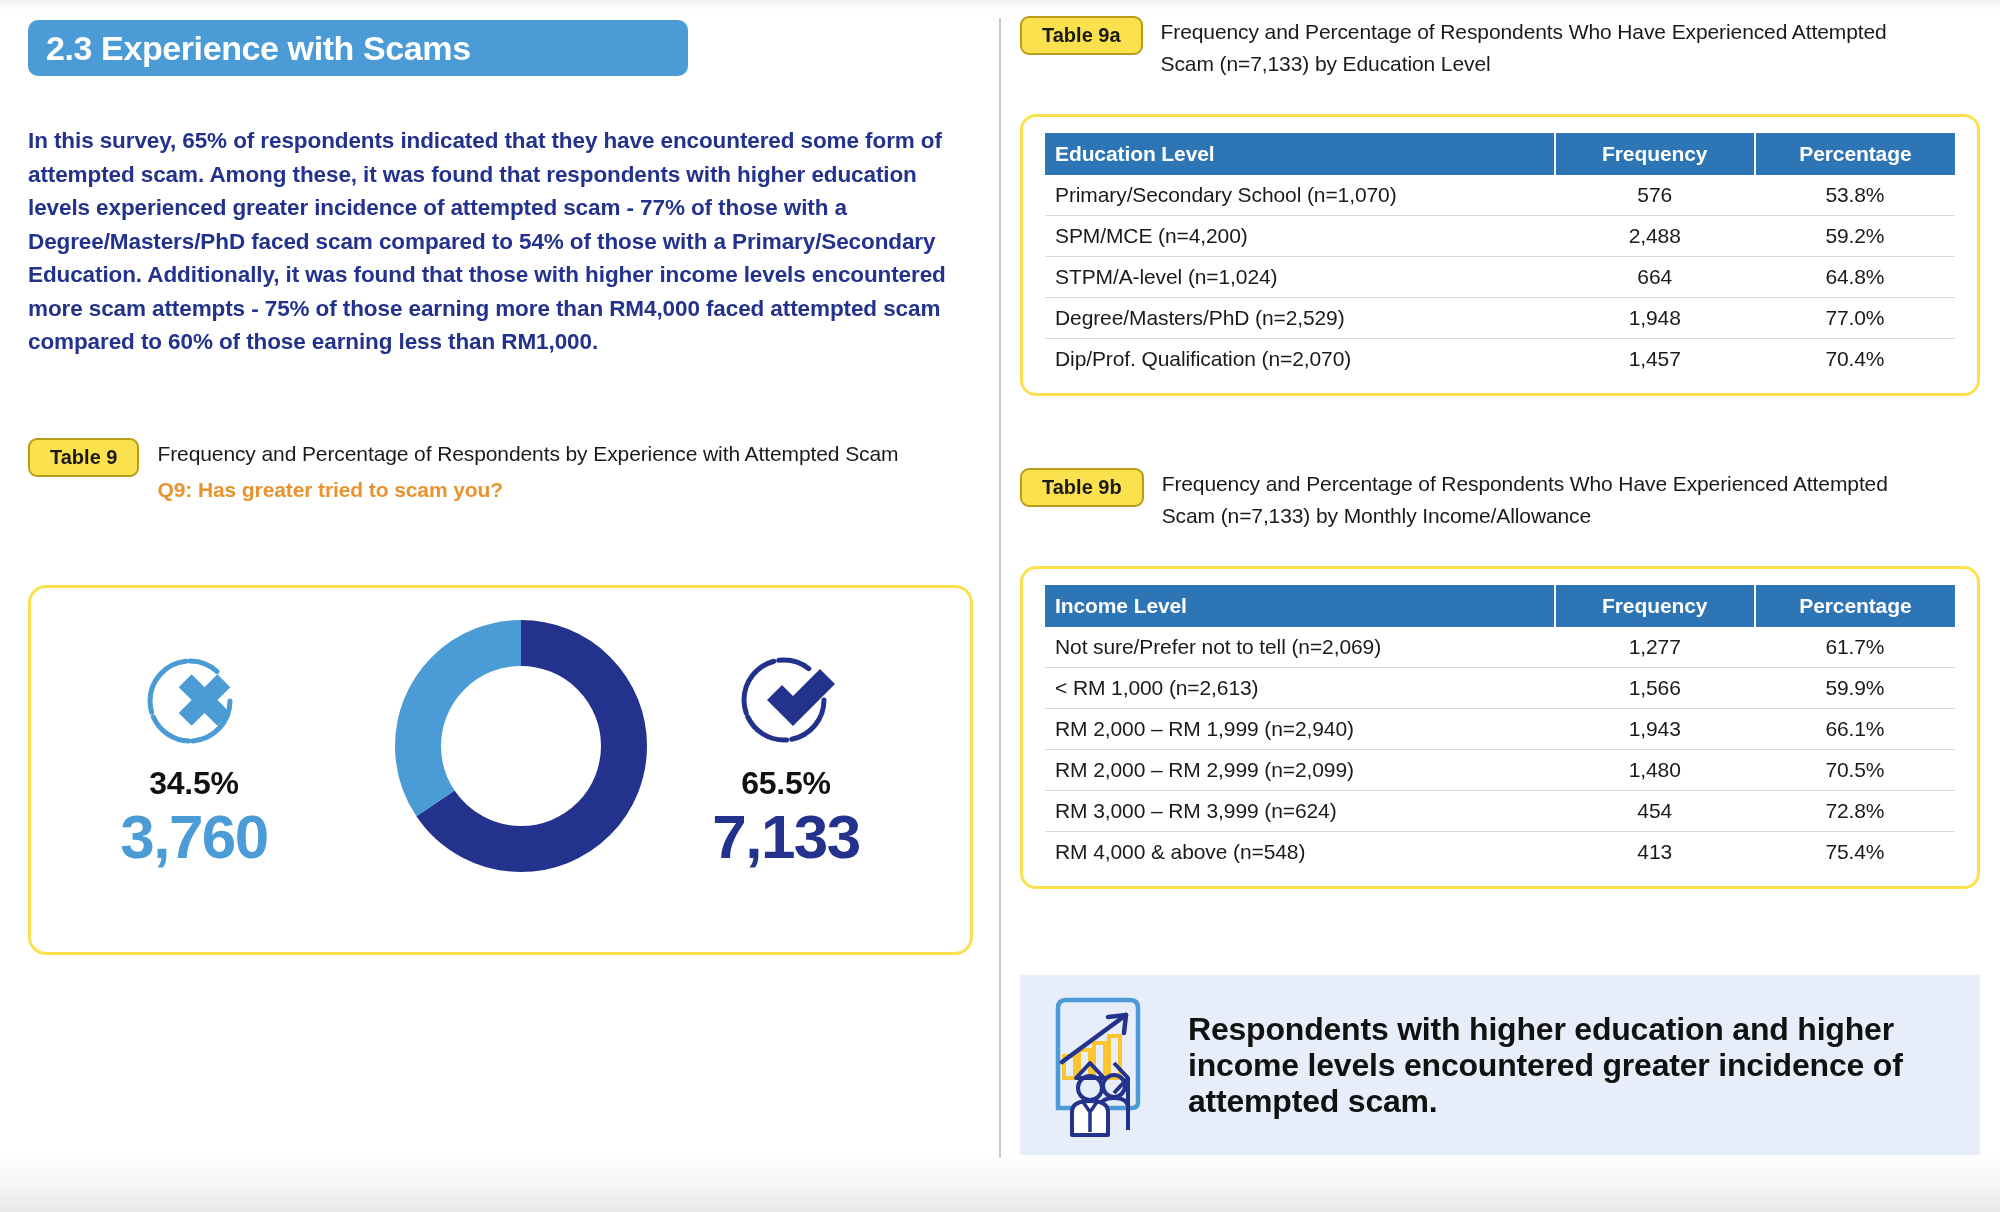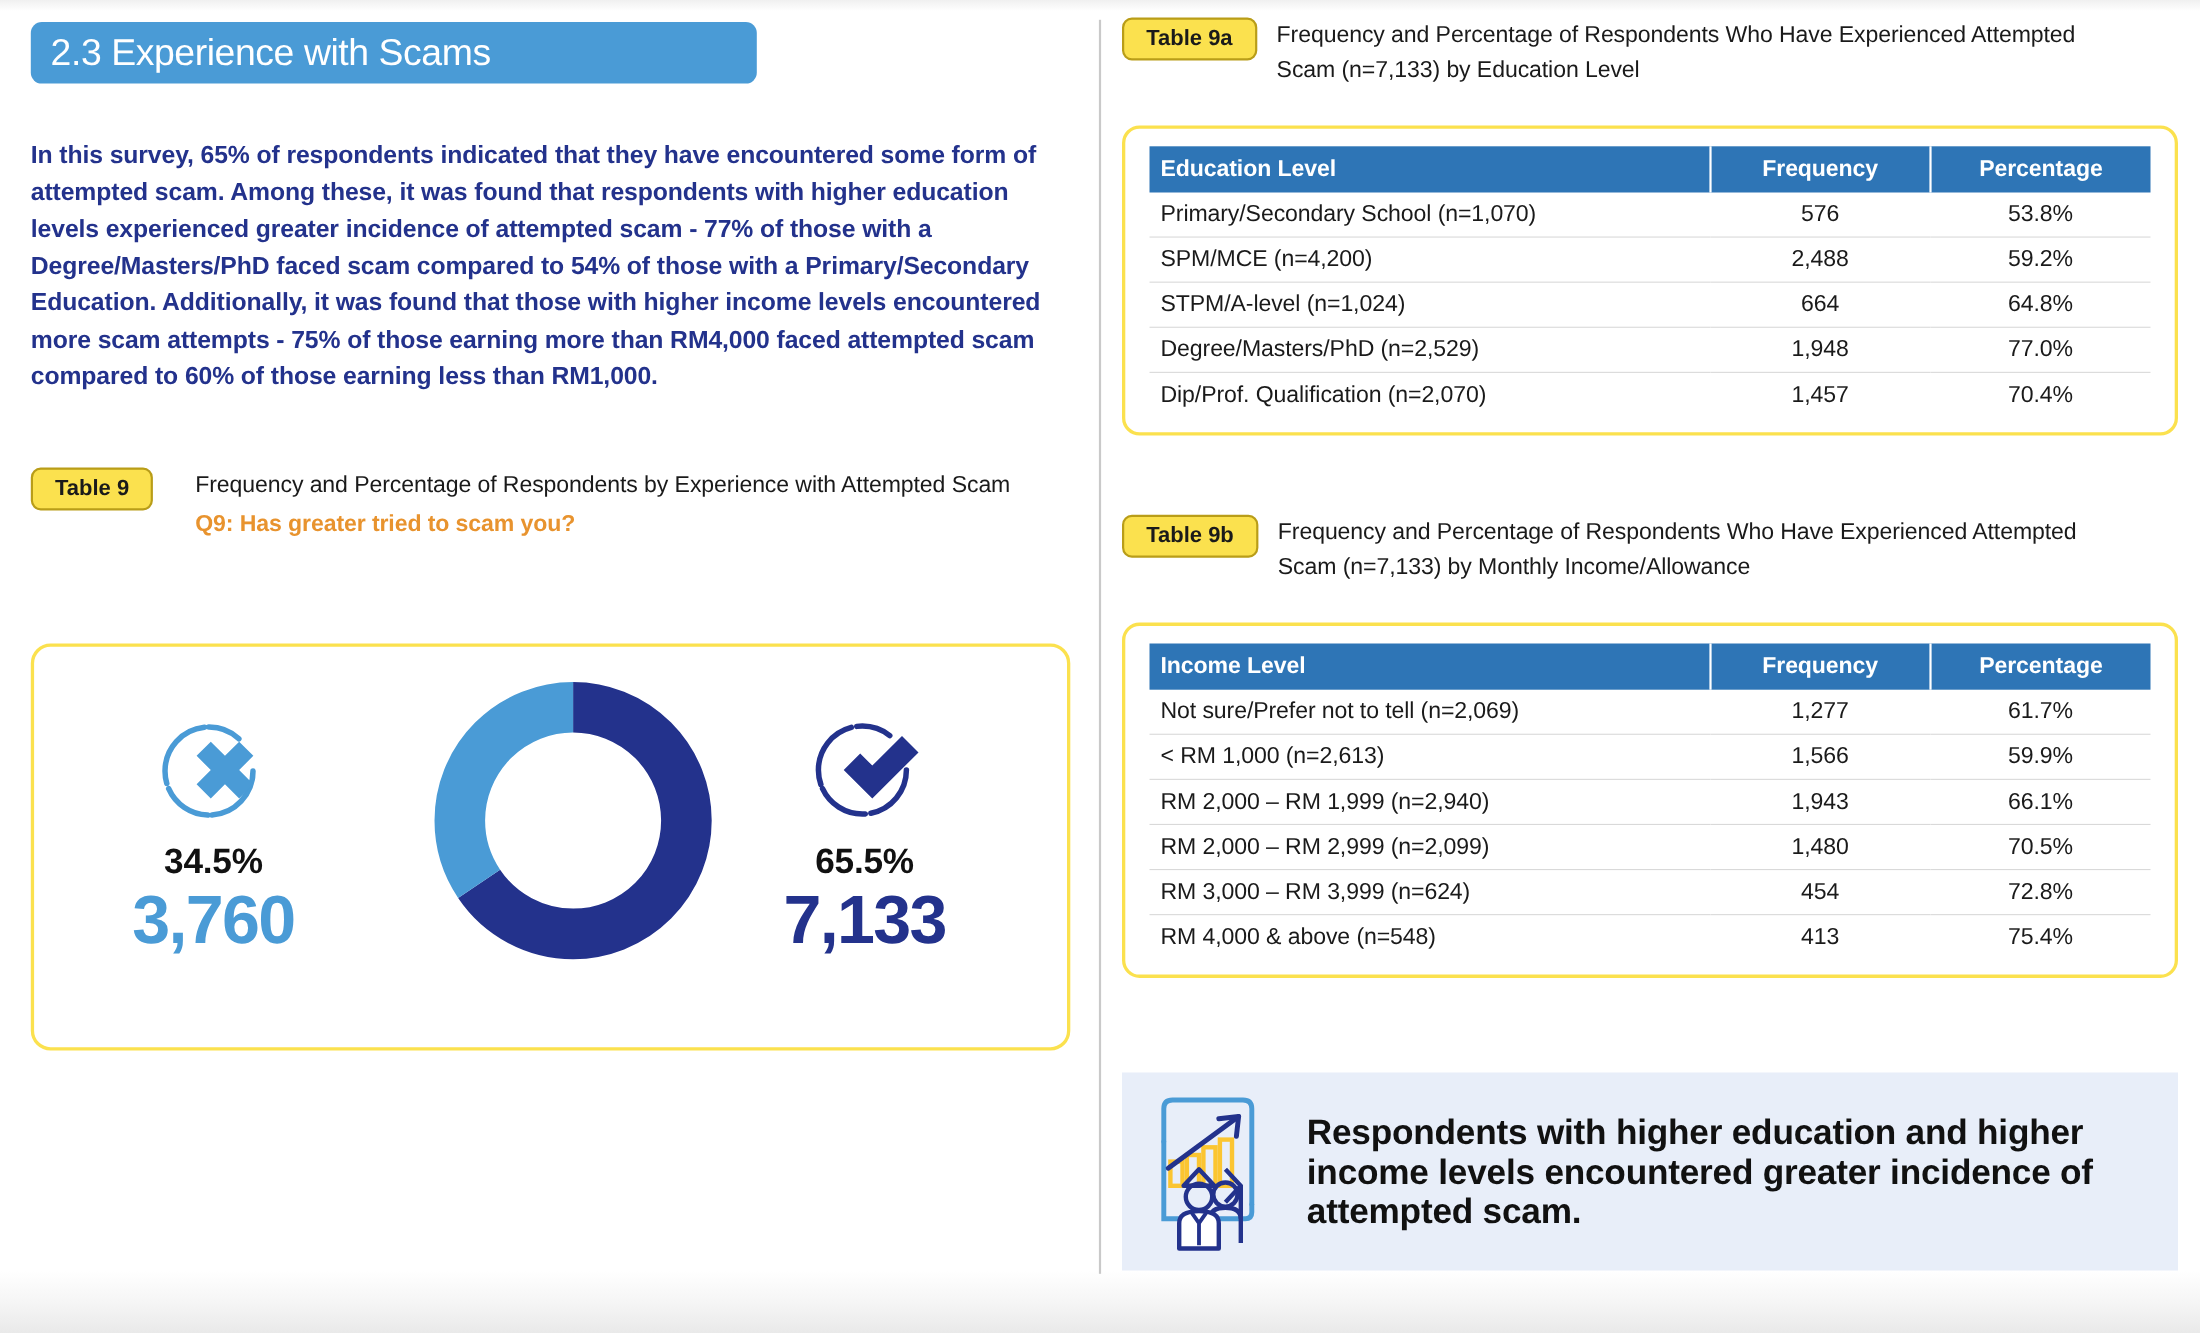--- a/index.html
+++ b/index.html
@@ -31,21 +31,21 @@
     left: 28px; top: 20px;
     width: 660px; height: 56px;
     background: #4a9bd6;
     border-radius: 10px;
     display: flex; align-items: center;
     padding-left: 18px;
   }
   .section-title-pill span {
     color: #ffffff;
     font-size: 34px;
-    font-weight: normal;
+    font-weight: bold;
     letter-spacing: -0.4px;
     white-space: nowrap;
   }
 
   .intro-para {
     position: absolute;
     left: 28px; top: 124px;
     width: 945px;
     color: #23328c;
     font-size: 22.5px;
@@ -172,21 +172,21 @@
   <div class="divider"></div>
 
   <div class="left-col">
 
     <div class="section-title-pill">
       <span>2.3  Experience with Scams</span>
     </div>
 
     <p class="intro-para">In this survey, 65% of respondents indicated that they have encountered some form of attempted scam. Among these, it was found that respondents with higher education levels experienced greater incidence of attempted scam - 77% of those with a Degree/Masters/PhD faced scam compared to 54% of those with a Primary/Secondary Education. Additionally, it was found that those with higher income levels encountered more scam attempts - 75% of those earning more than RM4,000 faced attempted scam compared to 60% of those earning less than RM1,000.</p>
 
-    <div class="caption-row" style="left:28px; top:425px; width:945px;gap:20px;">
+    <div class="caption-row" style="left:28px; top:438px; width:945px;">
       <div class="table-badge">Table 9</div>
       <div class="caption-text">
         <span>Frequency and Percentage of Respondents by Experience with Attempted Scam</span>
         <span class="caption-q">Q9: Has greater tried to scam you?</span>
       </div>
     </div>
 
     <div class="donut-card">
 
       <div class="stat-block stat-left">

